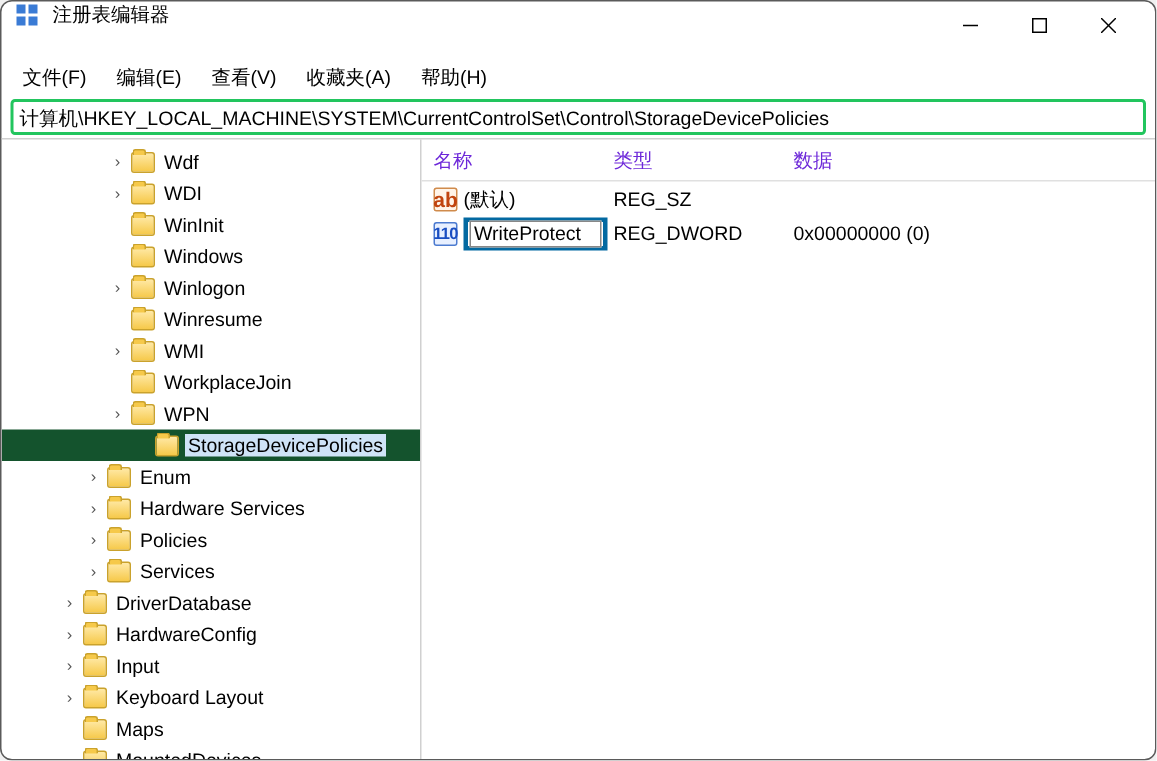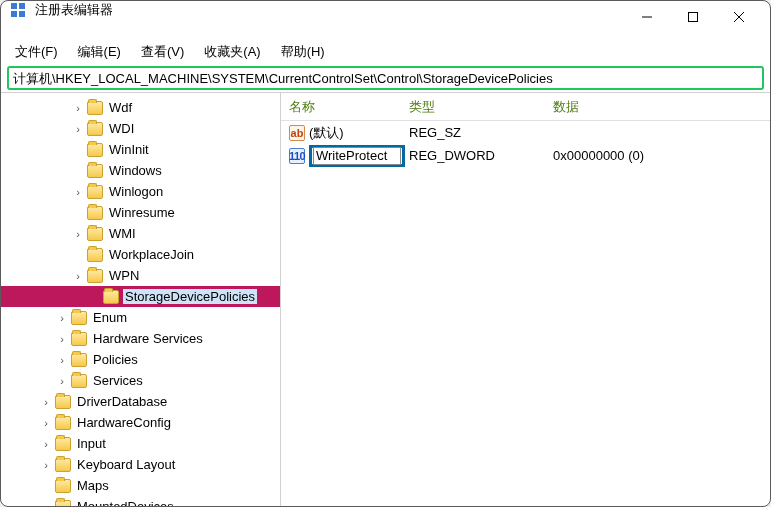--- a/index.html
+++ b/index.html
@@ -14,36 +14,36 @@
     .menu-item { padding: 2px 8px; }
     .pathbar { height: 24px; border: 2px solid #22c55e; margin: 1px 6px 2px 6px; display: flex; align-items: flex-end; padding: 0 4px; font-size: 13px; background: #fff; border-radius: 3px; }
     .main { flex: 1; display: flex; min-height: 0; border-top: 1px solid #d0d0d0; }
     .tree { width: 280px; border-right: 1px solid #d0d0d0; overflow: auto; padding: 4px 0; }
     .tree ul { list-style: none; }
     .tree li { position: relative; }
     .row { display: flex; align-items: center; height: 21px; cursor: default; user-select: none; }
     .twisty { width: 14px; height: 14px; display: inline-flex; align-items: center; justify-content: center; font-size: 11px; color: #555; }
     .folder-icon { width: 16px; height: 14px; background: linear-gradient(#ffe9a6, #f6c94a); border: 1px solid #caa22c; border-radius: 2px; margin: 0 4px 0 2px; position: relative; }
     .folder-icon::before { content: ""; position: absolute; top: -3px; left: 0; width: 7px; height: 3px; background: #f6c94a; border: 1px solid #caa22c; border-bottom: none; border-radius: 2px 2px 0 0; }
-    .row.selected { background: #be185d; }
+    .row.selected { background: #14532d; }
     .row.selected .label { background: #cfe3f7; }
     .label { padding: 0 2px; white-space: nowrap; }
     .list { flex: 1; display: flex; flex-direction: column; overflow: auto; }
     .list-header { display: flex; height: 28px; border-bottom: 1px solid #e0e0e0; align-items: center; }
-    .list-header .col { padding: 4px 8px; color: #4d7c0f; }
+    .list-header .col { padding: 4px 8px; color: #6d28d9; }
     .col-name { width: 120px; }
     .col-type { width: 120px; }
-    .col-data { flex: 1; margin-left: 24px; }
+    .col-data { flex: 1; }
     .list-body { }
     .list-row { display: flex; align-items: center; height: 23px; }
     .cell { padding: 1px 8px; display: flex; align-items: center; }
     .cell.col-name { width: 120px; }
     .cell.col-type { width: 120px; }
     .cell.col-data { flex: 1; }
-    .val-icon-sz { width: 16px; height: 16px; border: 1px solid #d08b4c; background: #fff4e8; display: inline-flex; align-items: center; justify-content: center; font-size: 11px; color: #c1440e; font-weight: bold; margin-right: 4px; border-radius: 2px; }
+    .val-icon-sz { width: 16px; height: 16px; border: 1px solid #d08b4c; background: #fff4e8; display: inline-flex; align-items: center; justify-content: center; font-size: 14px; color: #c1440e; font-weight: bold; margin-right: 4px; border-radius: 2px; }
     .val-icon-dw { width: 16px; height: 16px; border: 1px solid #4c7bd0; background: #e8f0ff; display: inline-flex; align-items: center; justify-content: center; font-size: 11px; color: #1a4ec1; font-weight: bold; margin-right: 4px; border-radius: 2px; letter-spacing: -0.5px; }
     .rename-wrap { border: 3px solid #0369a1; padding: 0 1px; height: 22px; display: flex; align-items: center; }
     .rename-input { border: 1px solid #888; font-size: 13px; padding: 0 2px; height: 18px; width: 88px; outline: none; font-family: inherit; }
     .ind0 { padding-left: 70px; }
     .ind1 { padding-left: 86px; }
     .indE { padding-left: 54px; }
     .indD { padding-left: 38px; }
   </style>
 </head>
 <body>

